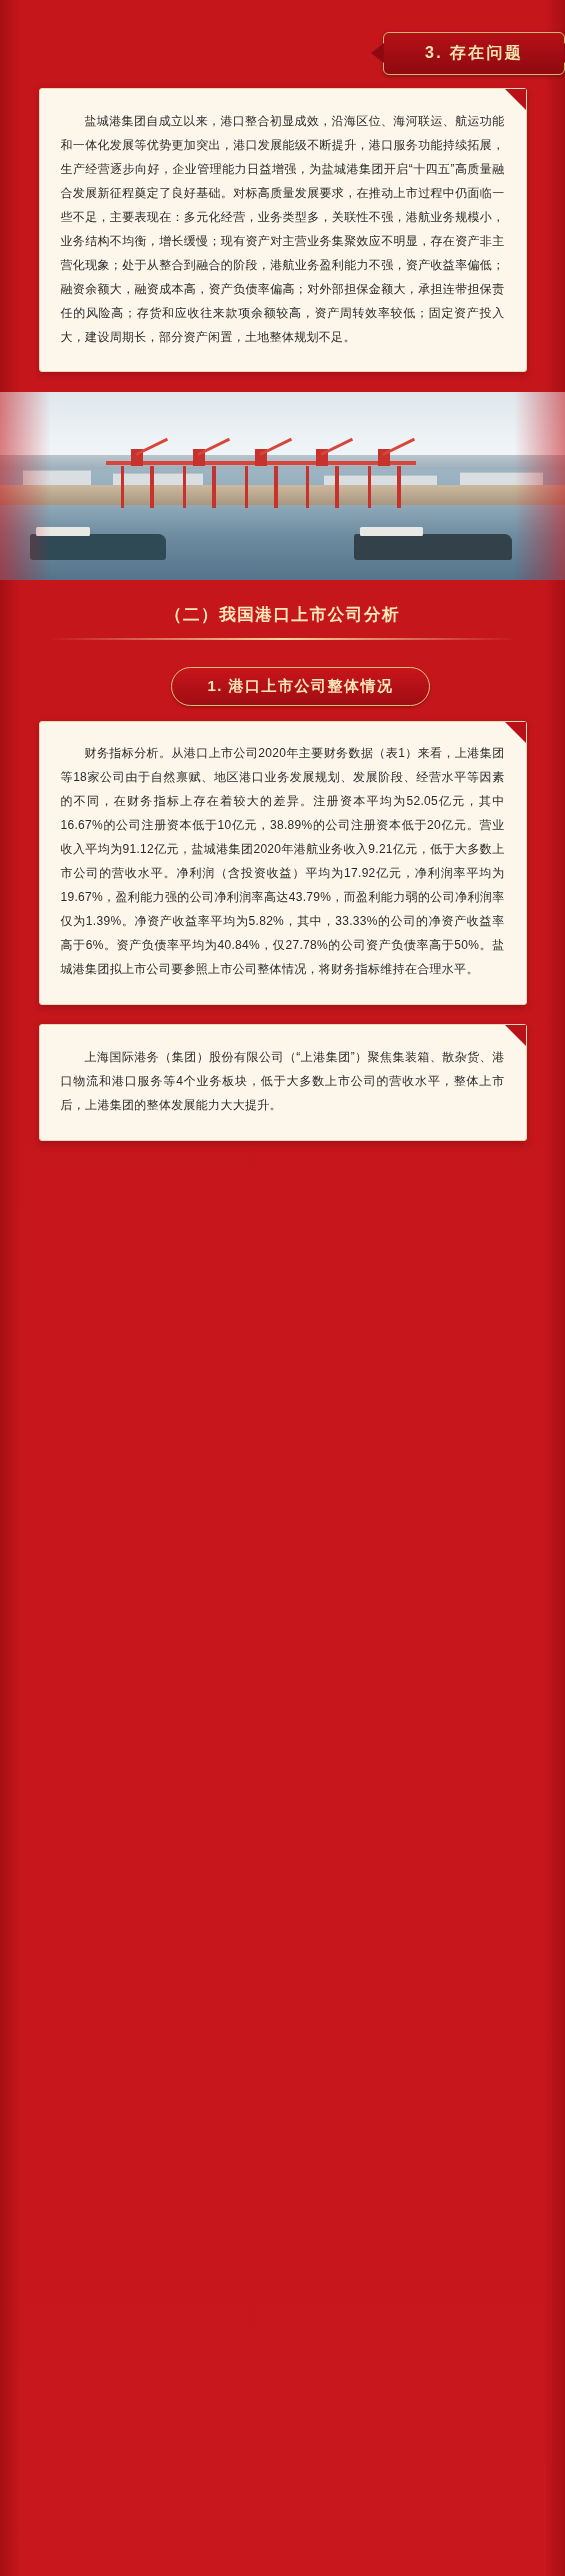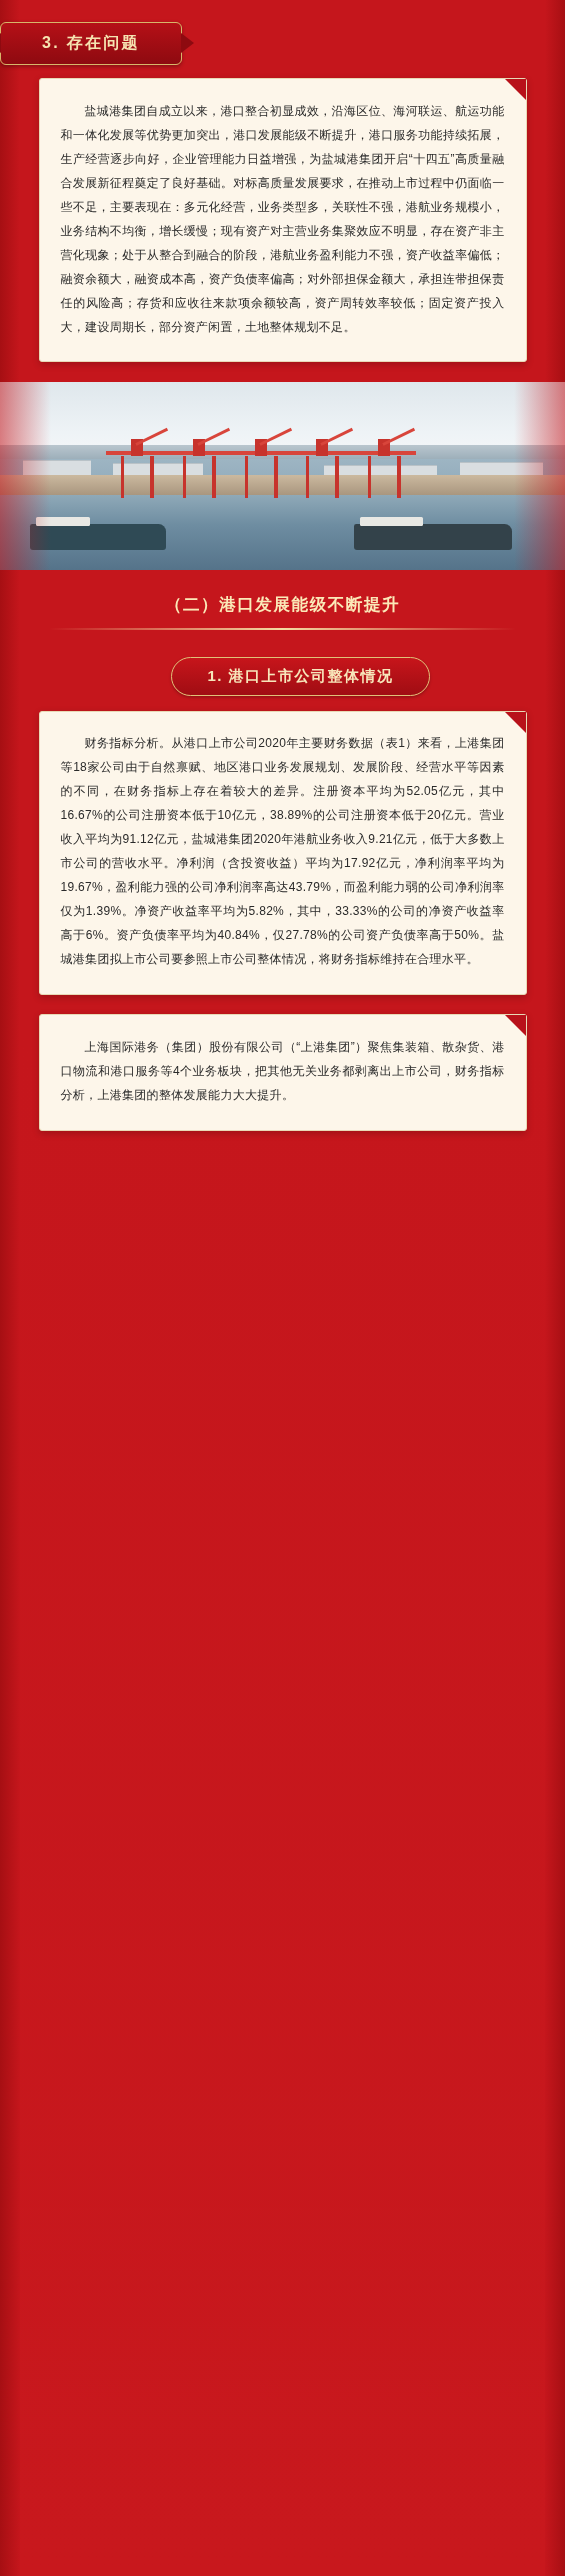--- a/index.html
+++ b/index.html
@@ -34,24 +34,23 @@
     right: 0; top: 0; bottom: 0;
     width: 19.6px;
     background: linear-gradient(270deg, #a60f13 0%, #c5161c 100%);
   }
 
   
   .ribbon-wrap {
     position: relative;
     z-index: 3;
     display: flex;
-    justify-content: flex-start;
-    padding-top: 8px;
+    justify-content: flex-end;
+    padding-top: 32px;
     padding-bottom: 13.6px;
-    margin-top: 14px;
   }
   .ribbon {
     position: relative;
     background: linear-gradient(180deg, #b51017 0%, #8e0a10 100%);
     color: #f6e3b0;
     font-size: 16px;
     font-weight: bold;
     letter-spacing: 2.3px;
     padding: 9.8px 41px;
     border-radius: 6px 6px 6px 6px;
@@ -297,34 +296,34 @@
       </div>
       <div class="ship" style="left:354px; width:158px; background:#33424a;">
         <span class="deck"></span>
       </div>
 
       <div class="vignette"></div>
     </div>
   </div>
 
   <div class="gold-title-wrap">
-    <div class="gold-title">（二）港口发展能级不断提升</div>
+    <div class="gold-title">（二）我国港口上市公司分析</div>
     <div class="gold-rule"></div>
   </div>
 
   <div class="pill-wrap">
     <div class="pill">1. 港口上市公司整体情况</div>
   </div>
 
   <div class="card">
     <span class="corner"></span>
     <p>财务指标分析。从港口上市公司2020年主要财务数据（表1）来看，上港集团等18家公司由于自然禀赋、地区港口业务发展规划、发展阶段、经营水平等因素的不同，在财务指标上存在着较大的差异。注册资本平均为52.05亿元，其中16.67%的公司注册资本低于10亿元，38.89%的公司注册资本低于20亿元。营业收入平均为91.12亿元，盐城港集团2020年港航业务收入9.21亿元，低于大多数上市公司的营收水平。净利润（含投资收益）平均为17.92亿元，净利润率平均为19.67%，盈利能力强的公司净利润率高达43.79%，而盈利能力弱的公司净利润率仅为1.39%。净资产收益率平均为5.82%，其中，33.33%的公司的净资产收益率高于6%。资产负债率平均为40.84%，仅27.78%的公司资产负债率高于50%。盐城港集团拟上市公司要参照上市公司整体情况，将财务指标维持在合理水平。</p>
   </div>
 
 
   <div class="card">
     <span class="corner"></span>
-    <p>上海国际港务（集团）股份有限公司（“上港集团”）聚焦集装箱、散杂货、港口物流和港口服务等4个业务板块，把其他无关业务都剥离出上市公司，财务指标分析，上港集团的整体发展能力大大提升。</p>
+    <p>上海国际港务（集团）股份有限公司（“上港集团”）聚焦集装箱、散杂货、港口物流和港口服务等4个业务板块，低于大多数上市公司的营收水平，整体上市后，上港集团的整体发展能力大大提升。</p>
   </div>
 
   <div class="spacer-md"></div>
 </div>
 
 
 </body></html>

